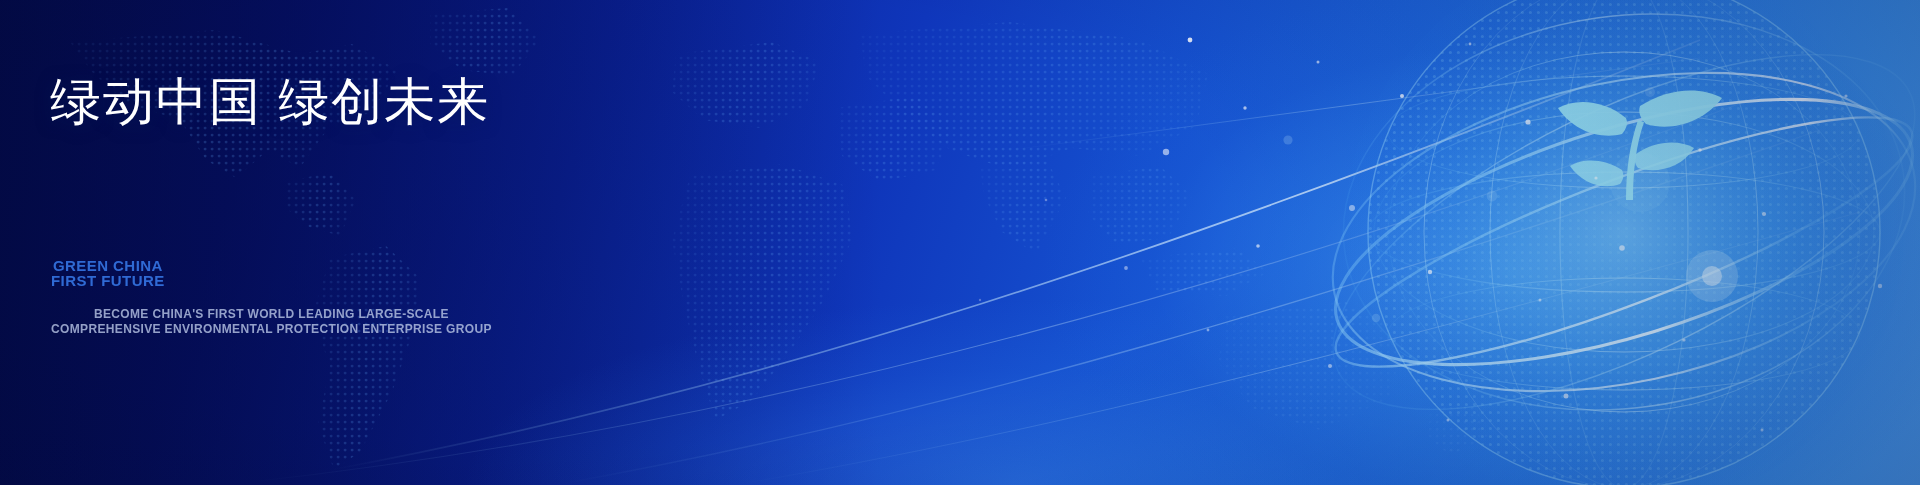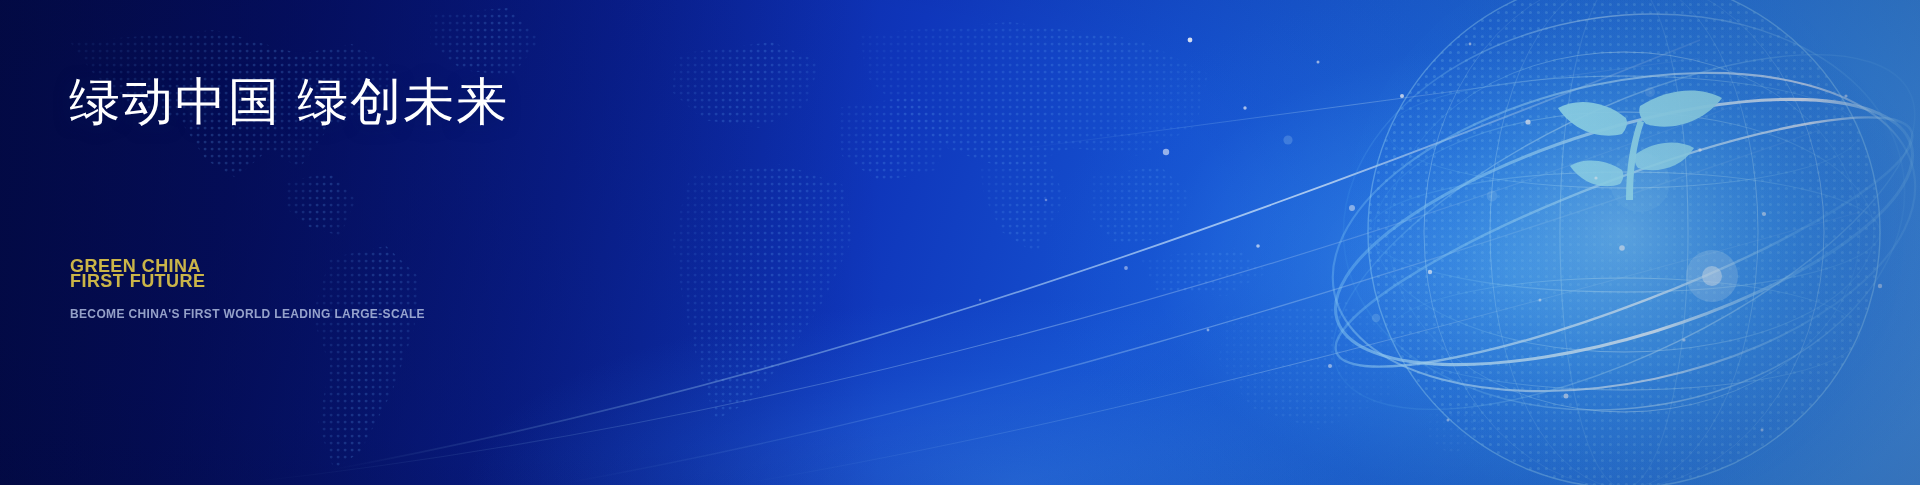--- a/index.html
+++ b/index.html
@@ -51,38 +51,38 @@
       rgba(120,210,255,.30) 0%, rgba(70,170,250,.17) 42%,
       rgba(40,130,235,.07) 64%, rgba(0,0,0,0) 76%);
   }
   
   .streaks{position:absolute;inset:0;overflow:hidden;}
   .streaks svg{width:100%;height:100%;display:block;}
   
   .particles{position:absolute;inset:0;}
   .particles svg{width:100%;height:100%;display:block;}
   
-  .content{position:absolute;left:69px;top:0;width:1000px;height:100%;}
+  .content{position:absolute;left:50px;top:0;width:1000px;height:100%;text-align:center;}
   .headline1{
     position:absolute;top:76px;left:0;
     font-size:51px;line-height:1;font-weight:300;color:#ffffff;
     letter-spacing:2px;white-space:nowrap;
     text-shadow:0 2px 16px rgba(0,25,90,.55);
   }
   .headline2{
     position:absolute;top:133px;left:0;
     font-size:51px;line-height:1;font-weight:300;color:#ffffff;
     letter-spacing:2px;white-space:nowrap;
     text-shadow:0 2px 16px rgba(0,25,90,.55);
   }
   .headline2 .hl-red{color:#e8121e;font-weight:600;}
   .sub-en{
     position:absolute;top:259px;left:1px;
-    font-size:18px;line-height:14.5px;font-weight:700;
-    letter-spacing:.45px;color:#fde047;opacity:.80;
+    font-size:15px;line-height:14.5px;font-weight:700;
+    letter-spacing:.45px;color:#3b82f6;opacity:.80;
   }
   .para-en{
     position:absolute;top:307px;left:1px;
     font-size:12px;line-height:14.5px;font-weight:700;
     letter-spacing:.35px;color:#b9c6e6;opacity:.80;
   }
   .sub-en div,.para-en div{white-space:nowrap;}
 </style>
 </head>
 <body>
@@ -291,16 +291,17 @@
     <div class="headline1">绿动中国 绿创未来</div>
 
 
     <div class="sub-en">
       <div>GREEN CHINA</div>
       <div>FIRST FUTURE</div>
     </div>
 
     <div class="para-en">
       <div>BECOME CHINA'S FIRST WORLD LEADING LARGE-SCALE</div>
+      <div>COMPREHENSIVE ENVIRONMENTAL PROTECTION ENTERPRISE GROUP</div>
     </div>
 
   </div>
 </div>
 
 </body></html>

